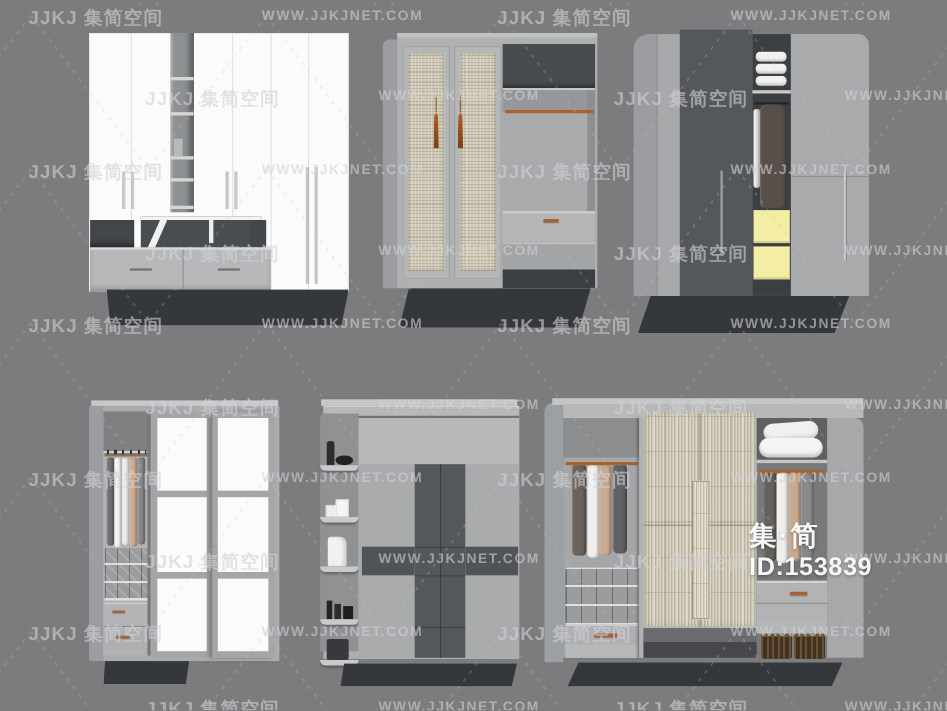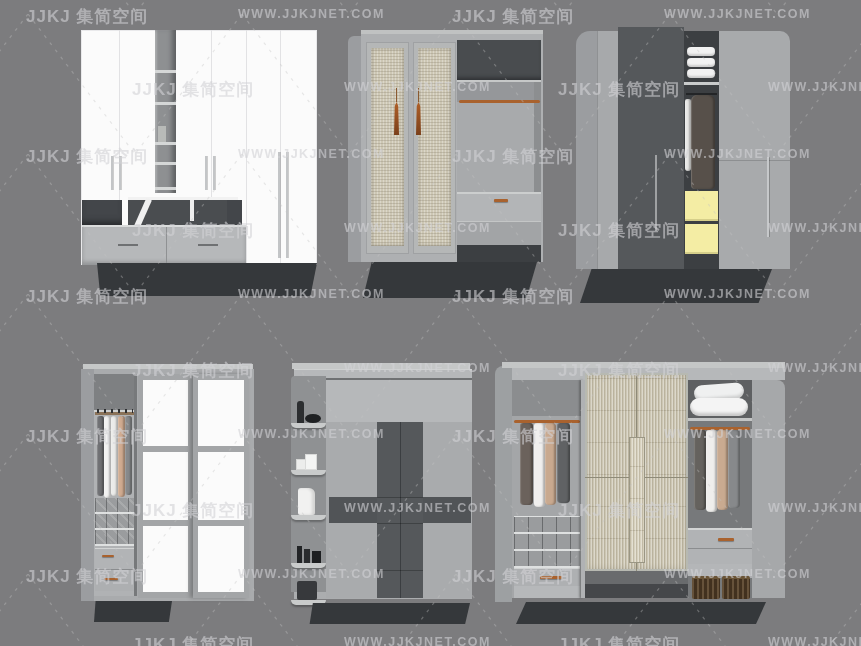--- a/index.html
+++ b/index.html
@@ -304,14 +304,18 @@
       <span class="wm wm-b" style="left: 26px; top: 568px;">JJKJ 集简空间</span>
       <span class="wm wm-s" style="left: 238px; top: 568px;">WWW.JJKJNET.COM</span>
       <span class="wm wm-b" style="left: 452px; top: 568px;">JJKJ 集简空间</span>
       <span class="wm wm-s" style="left: 664px; top: 568px;">WWW.JJKJNET.COM</span>
       <span class="wm wm-b" style="left: 132px; top: 636px;">JJKJ 集简空间</span>
       <span class="wm wm-s" style="left: 344px; top: 636px;">WWW.JJKJNET.COM</span>
       <span class="wm wm-b" style="left: 558px; top: 636px;">JJKJ 集简空间</span>
       <span class="wm wm-s" style="left: 768px; top: 636px;">WWW.JJKJNET.COM</span>
     </div>
 
+  <div id="overlay-id">
+    <div id="overlay-brand">集·简</div>
+    <div id="overlay-num">ID:153839</div>
+  </div>
 
 </div>
 
 </body></html>

